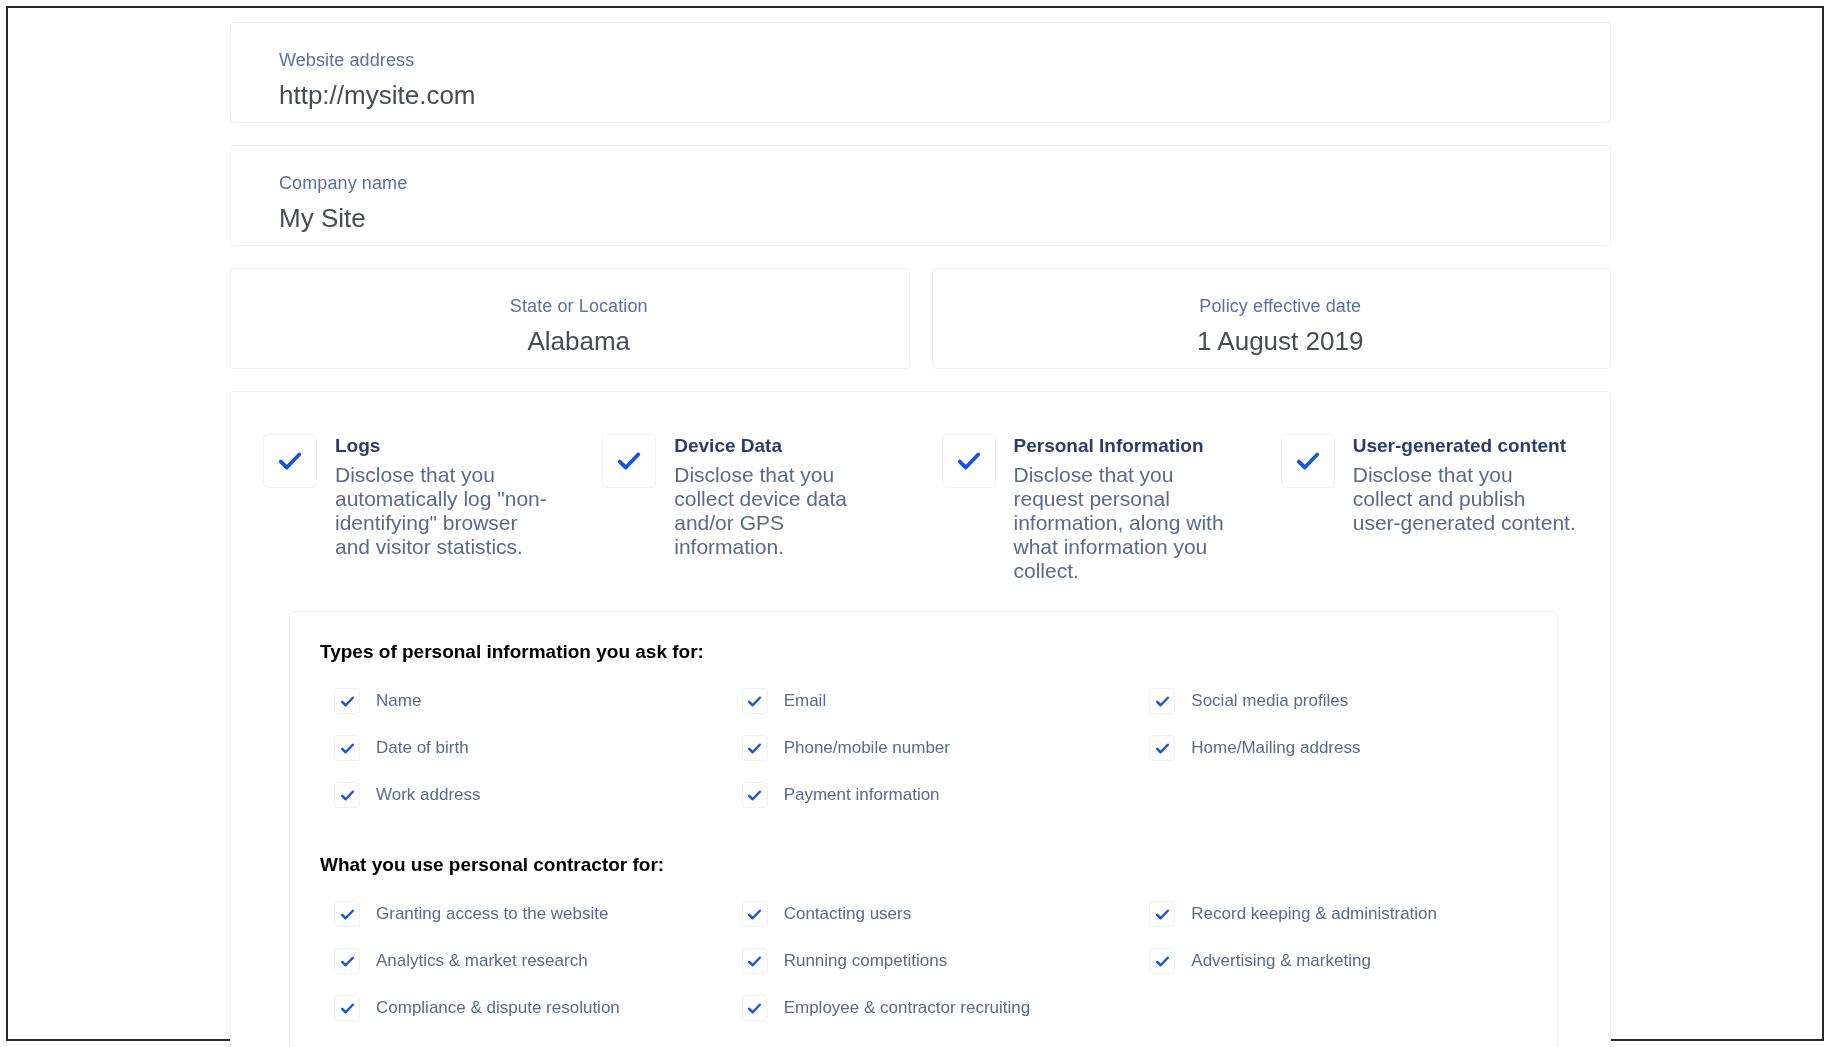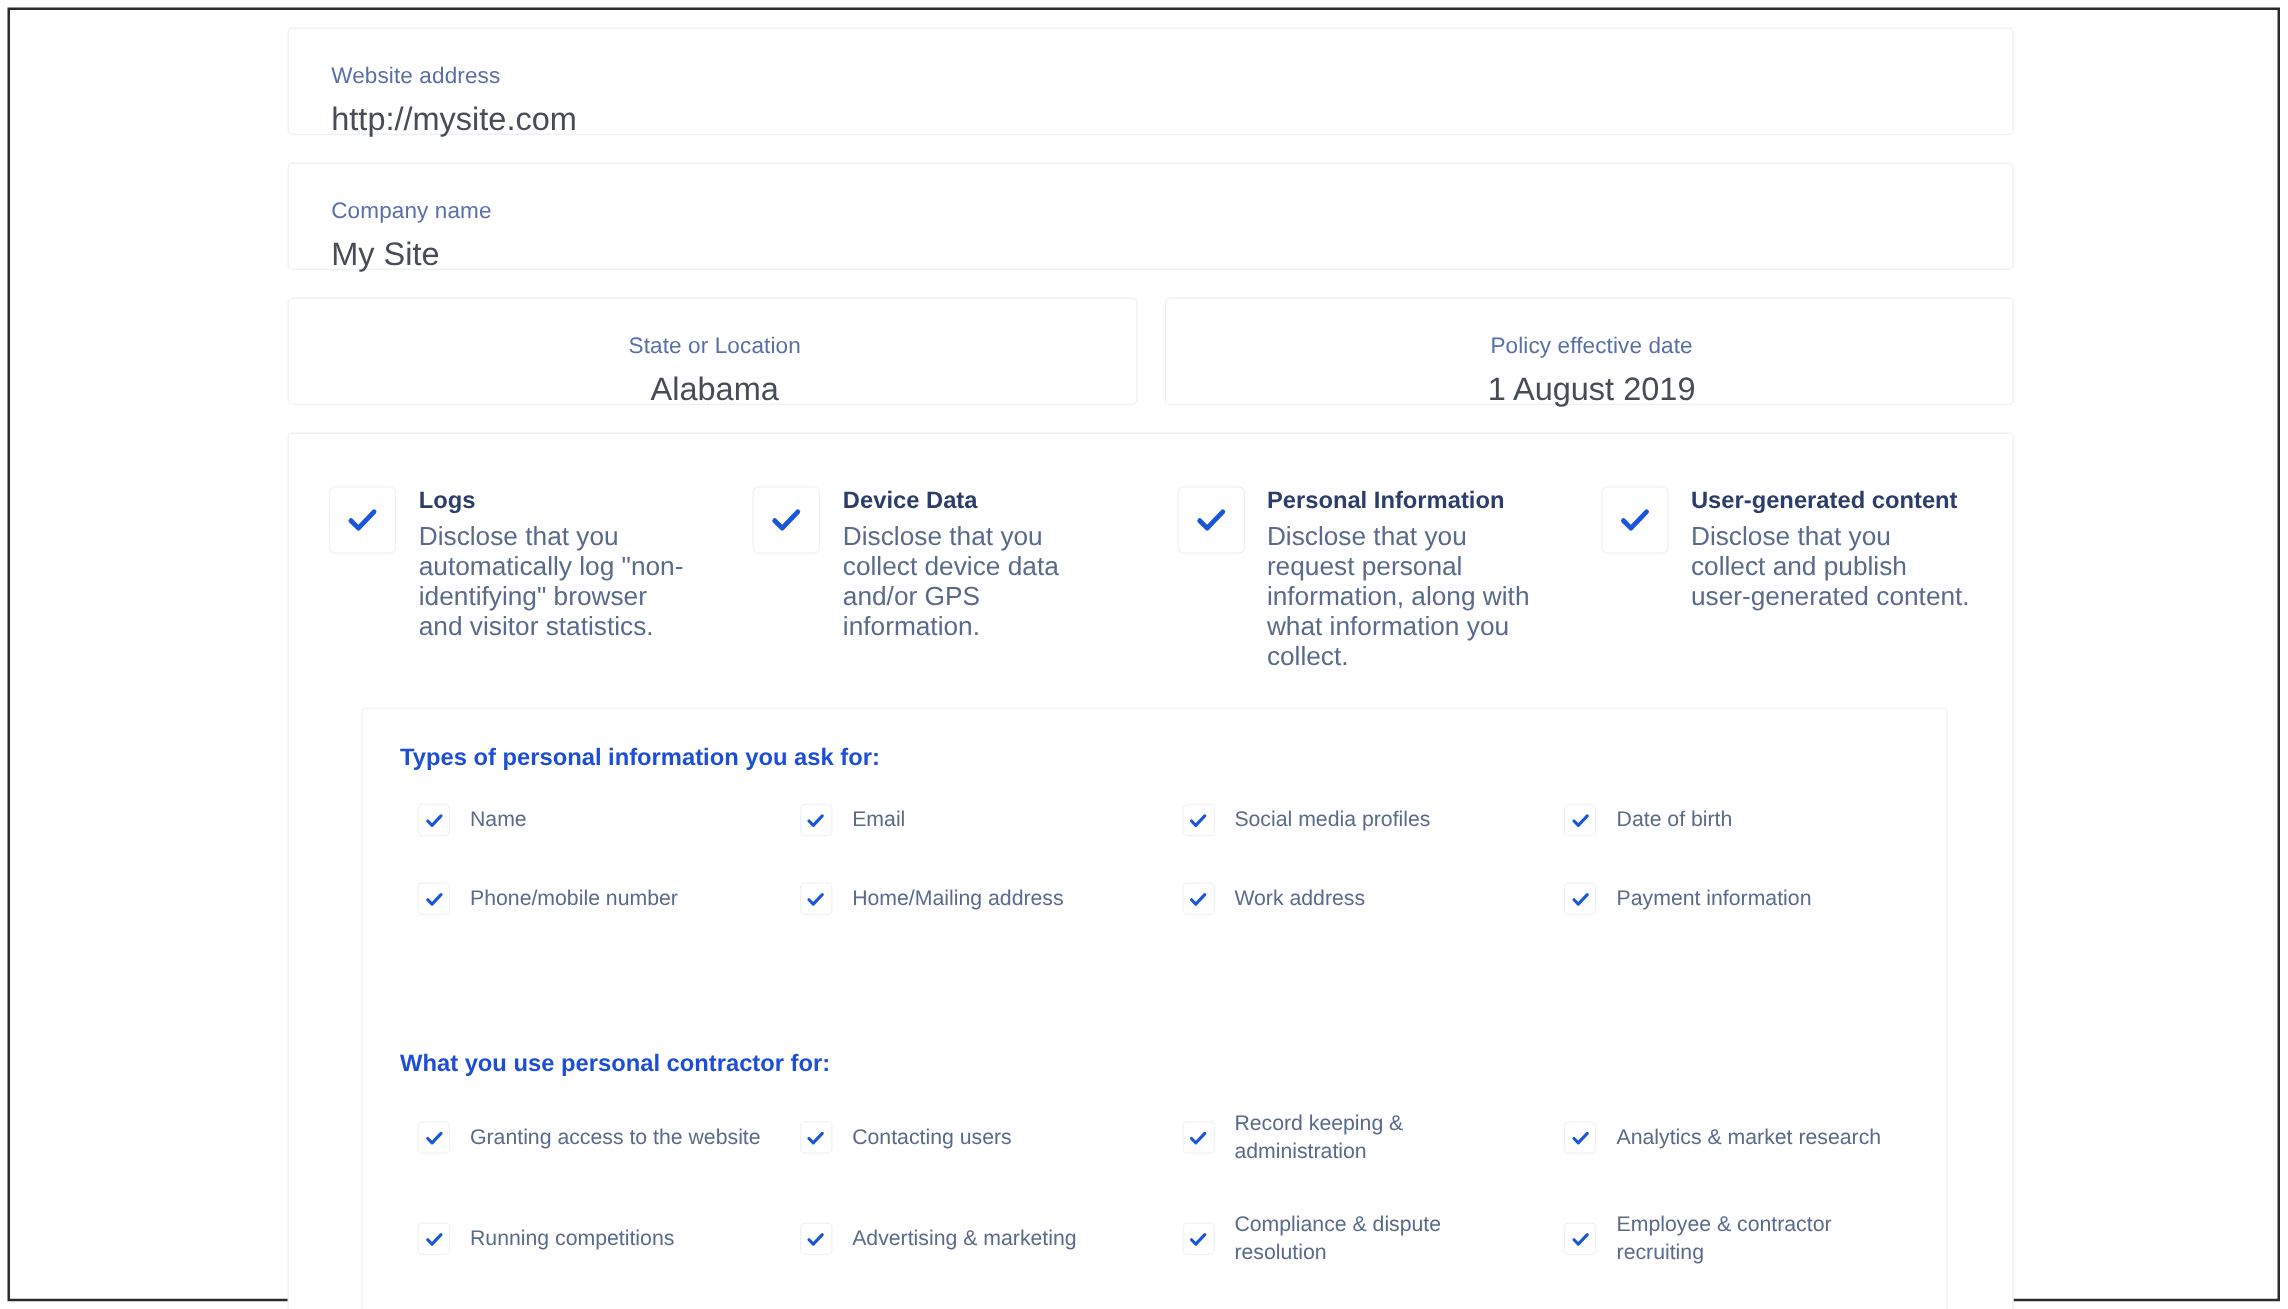--- a/index.html
+++ b/index.html
@@ -36,22 +36,22 @@
 
   .card {
     background: #ffffff;
     border: 1px solid #edf0f5;
     border-radius: 4px;
     box-sizing: border-box;
     margin-bottom: 22px;
   }
 
   .field-card {
-    padding: 26px 30px 26px 34px;
-    height: 86px;
+    padding: 26px 30px 26px 48px;
+    height: 101px;
   }
 
   .field-label {
     color: #5a6fa5;
     font-size: 18px;
     line-height: 22px;
     letter-spacing: .1px;
     margin: 0 0 8px 0;
   }
 
@@ -129,35 +129,34 @@
 
   
   .sub-panel {
     margin: 18px 24px 0 30px;
     border: 1px solid #eef1f6;
     border-radius: 4px;
     padding: 28px 30px 34px 30px;
   }
 
   .sub-heading {
-    color: #1d4ed8;
+    color: #000000;
     font-size: 19px;
     font-weight: bold;
     line-height: 24px;
     margin: 0 0 14px 0;
   }
 
   .sub-heading.second { margin-top: 34px; }
 
   .option-grid {
     display: grid;
-    grid-template-columns: 1fr 1fr 1fr 1fr;
+    grid-template-columns: 1fr 1fr 1fr;
     column-gap: 16px;
     row-gap: 0;
-    gap: 16px;
   }
 
   .option-item {
     display: flex;
     align-items: center;
     gap: 16px;
     padding: 10px 0 11px 14px;
     min-height: 22px;
   }
   .option-item.empty { visibility: hidden; }

